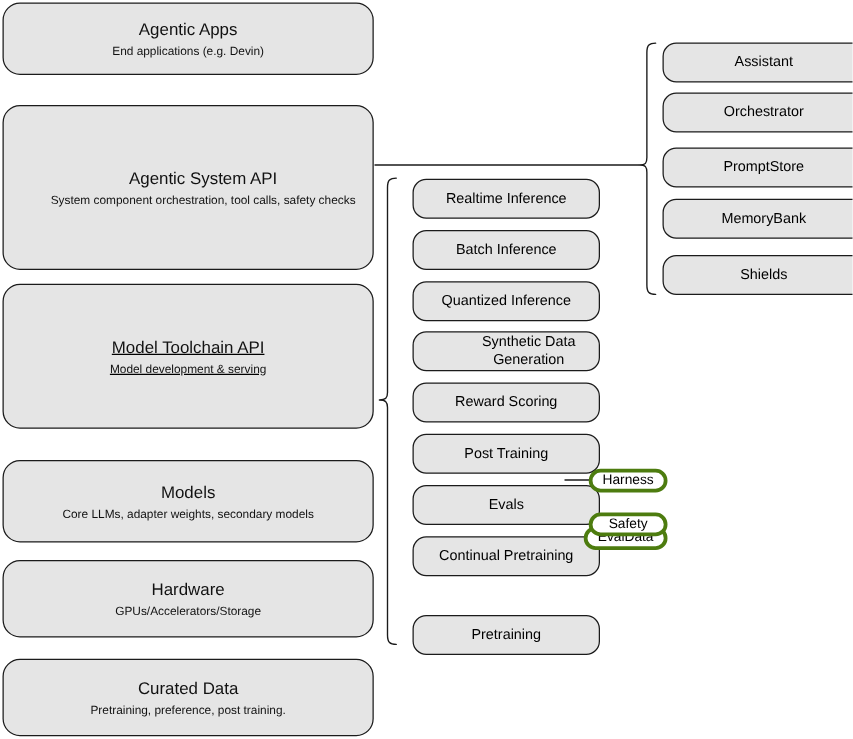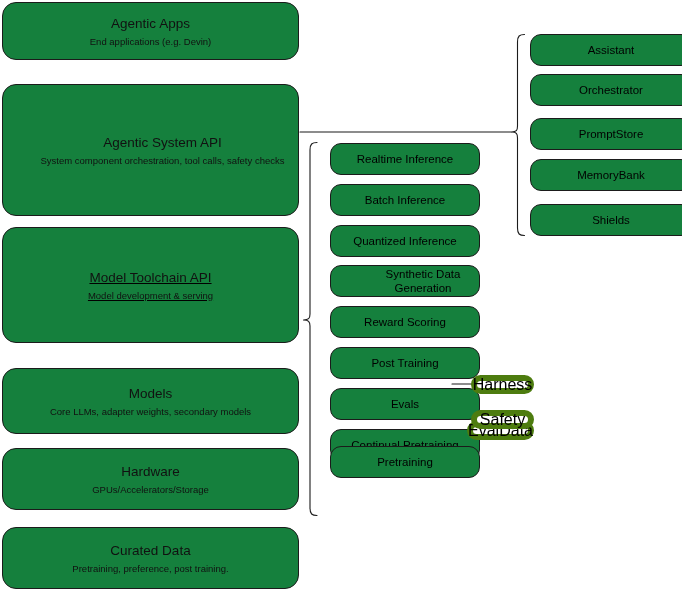--- a/index.html
+++ b/index.html
@@ -21,21 +21,21 @@
     left: 0; top: 0;
     width: 682px;
     height: 591px;
   }
 
   
   .node {
     position: absolute;
     box-sizing: border-box;
     border: 1px solid #1b1b1b;
-    background: #15803d;
+    background: #e5e5e5;
     border-radius: 12px;
     display: flex;
     flex-direction: column;
     align-items: center;
     justify-content: center;
     text-align: center;
   }
 
   
   .layer {
@@ -76,27 +76,27 @@
   }
   .right .title {
     font-size: 11.5px;
     line-height: 14px;
   }
 
   
   .pill {
     position: absolute;
     box-sizing: border-box;
-    border: 6px solid #4d7c0f;
+    border: 3px solid #4d7c0f;
     background: #ffffff;
     border-radius: 12px;
     display: flex;
     align-items: center;
     justify-content: center;
-    font-size: 16px;
+    font-size: 11px;
     line-height: 13px;
     white-space: nowrap;
   }
 
   
   #wires {
     position: absolute;
     left: 0; top: 0;
     width: 682px;
     height: 591px;
@@ -189,21 +189,21 @@
   </div>
   <div class="node mid" style="top:347px;">
     <div class="title">Post Training</div>
   </div>
   <div class="node mid" style="top:388px;">
     <div class="title">Evals</div>
   </div>
   <div class="node mid" style="top:429px;">
     <div class="title">Continual Pretraining</div>
   </div>
-  <div class="node mid" style="top:446px;">
+  <div class="node mid" style="top:492px;">
     <div class="title">Pretraining</div>
   </div>
 
   <div class="node right" style="top:34px;">
     <div class="title">Assistant</div>
   </div>
   <div class="node right" style="top:74px;">
     <div class="title">Orchestrator</div>
   </div>
   <div class="node right" style="top:118px;">

